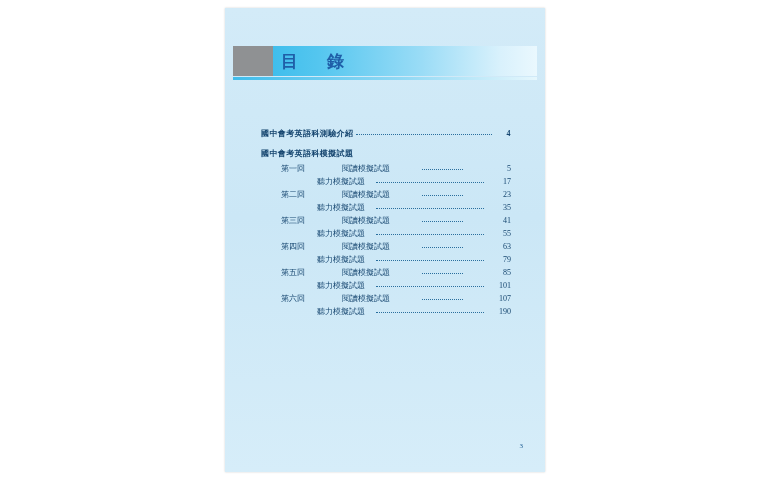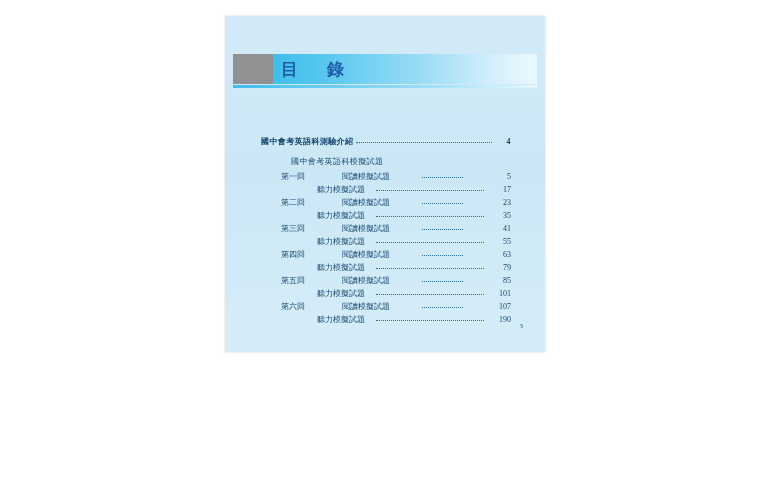--- a/index.html
+++ b/index.html
@@ -9,23 +9,23 @@
   body {
     width: 770px;
     height: 480px;
     background: #ffffff;
     font-family: "Liberation Serif", serif;
     overflow: hidden;
   }
   .page {
     position: absolute;
     left: 225px;
-    top: 16px;
+    top: 8px;
     width: 320px;
-    height: 336px;
+    height: 464px;
     background: #cfe9f7;
     box-shadow: 0 0 2px rgba(0,0,0,0.18);
     overflow: hidden;
   }
   
   .page-wash {
     position: absolute;
     inset: 0;
     background: linear-gradient(180deg, #d3ebf8 0%, #cbe7f6 45%, #d6edf9 100%);
   }
@@ -85,25 +85,24 @@
     font-family: "DejaVu Sans", sans-serif;
     margin-bottom: 2px;
     white-space: nowrap;
     justify-content: space-between;
   }
   .row.level0 {
     font-weight: bold;
     letter-spacing: 0.4px;
   }
   .row.section-head {
-    font-weight: normal;
+    font-weight: bold;
     margin-top: 10px;
     margin-bottom: 4px;
     letter-spacing: 0.4px;
-    margin-left: 30px;
   }
   .row.level1 {
     padding-left: 20px;
     gap: 29px;
   }
   .row.level2 {
     padding-left: 56px;
     gap: 8px;
   }
   .row.spaced {

